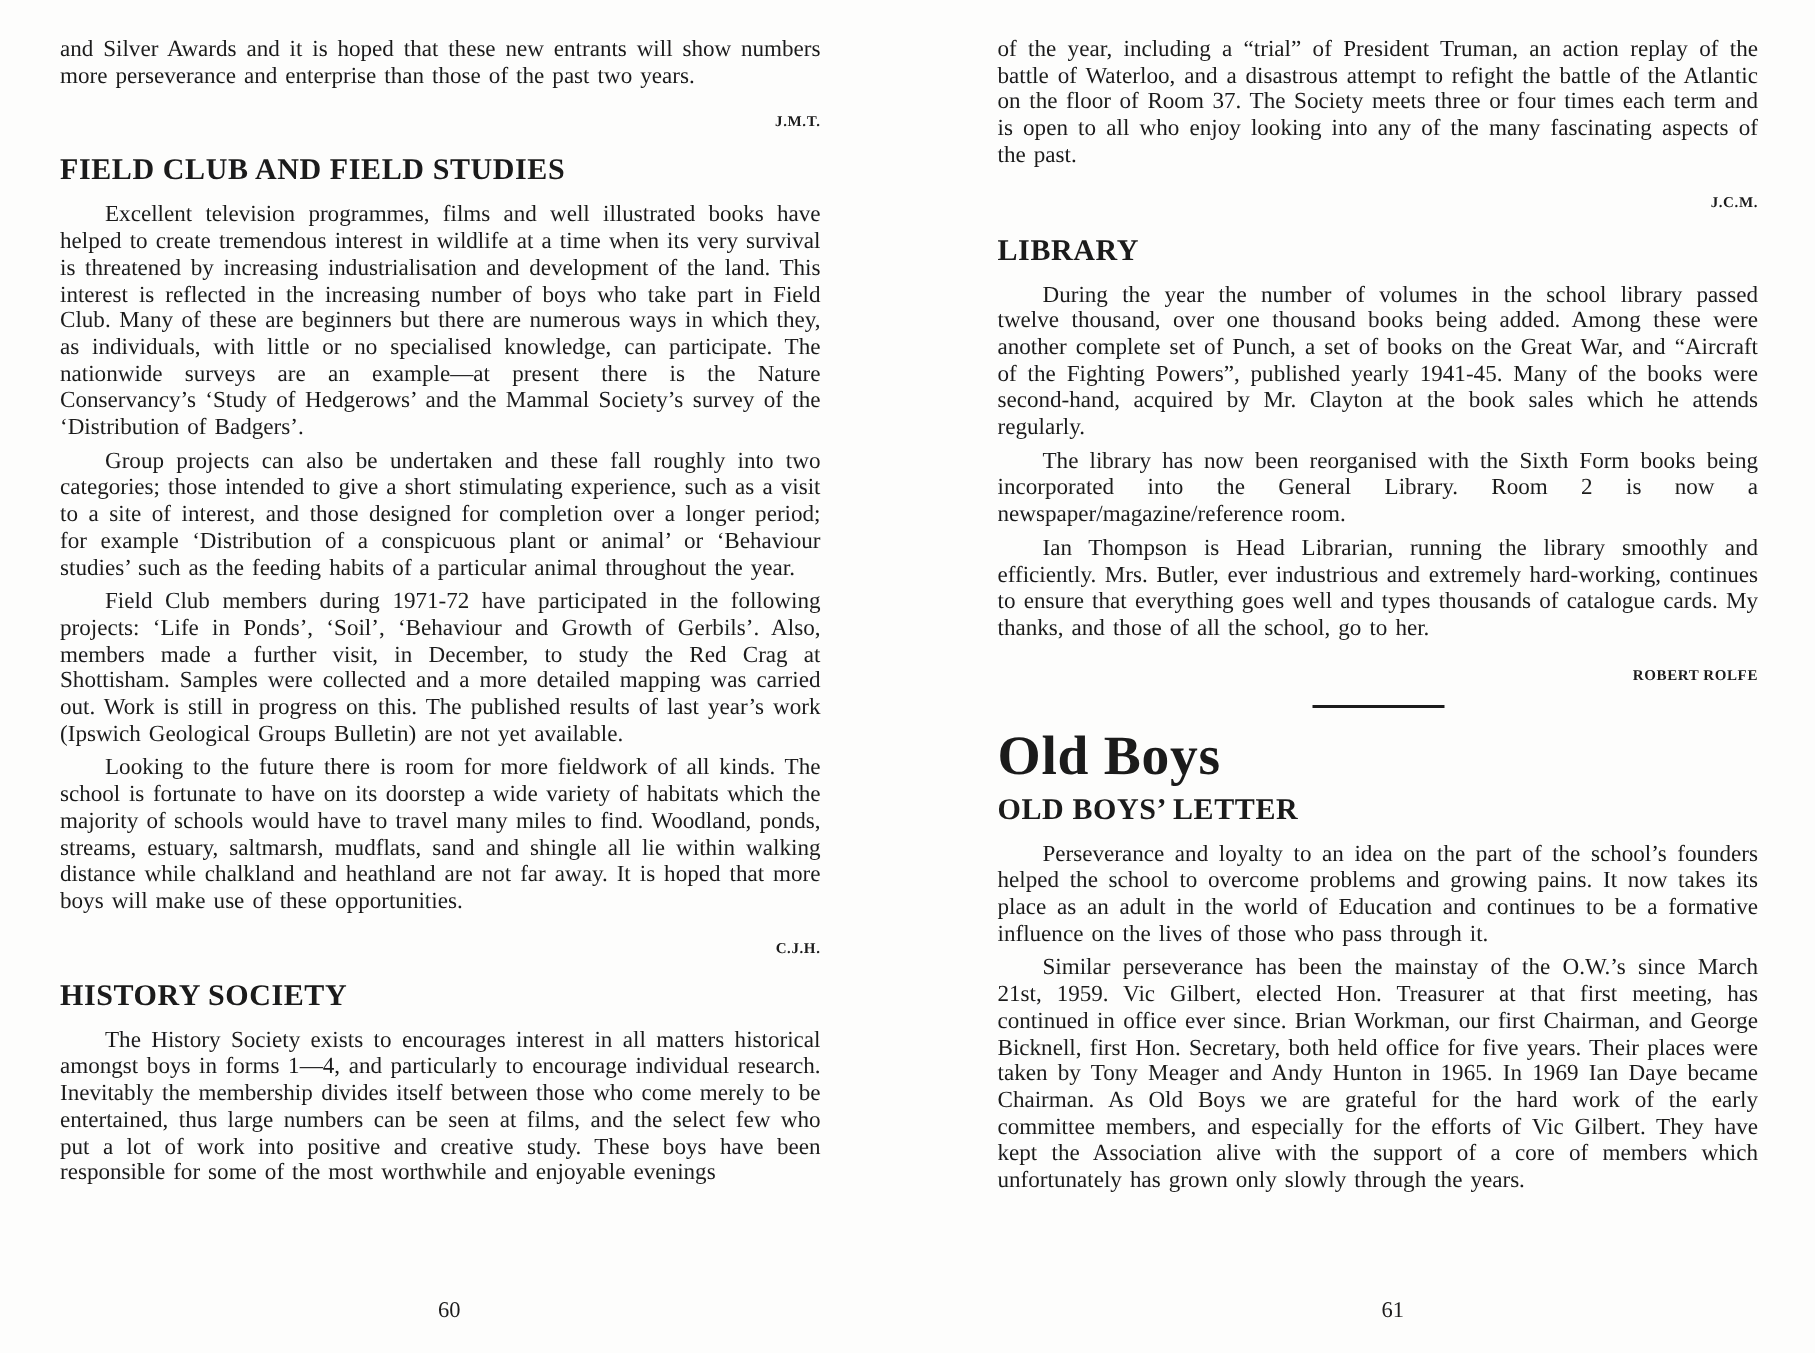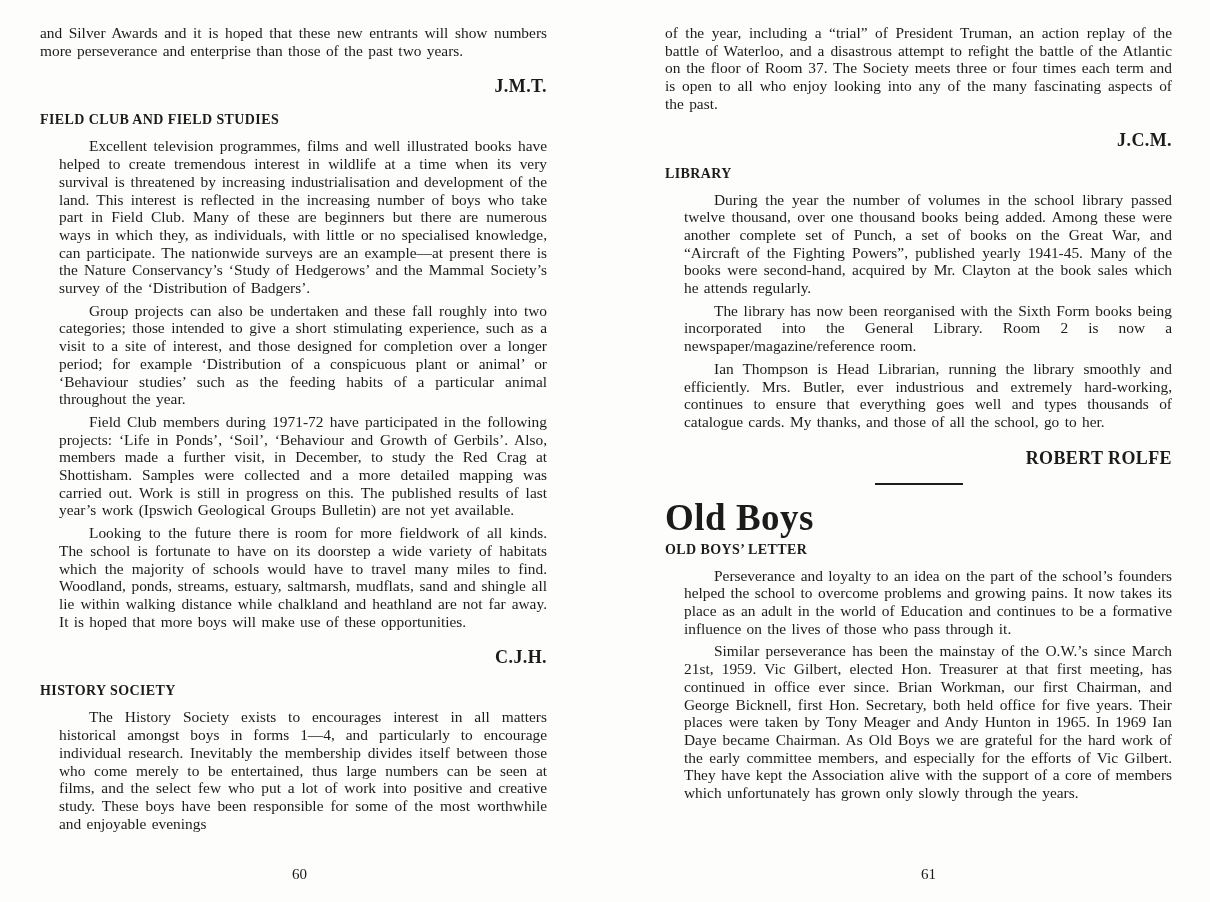--- a/index.html
+++ b/index.html
@@ -20,32 +20,32 @@
   #left-col { left: 40px; }
   #right-col { left: 665px; }
 
   p.body {
     font-size: 15.4px;
     line-height: 17.7px;
     text-align: justify;
     margin: 0 0 5px 0;
     word-spacing: 1.5px;
   }
-  p.indent { text-indent: 30px; margin-left: 19px; }
+  p.indent { text-indent: 30px; }
 
   .sig {
     text-align: right;
-    font-size: 18px;
+    font-size: 10px;
     font-weight: bold;
     letter-spacing: 0.4px;
     margin: 17px 0 12px 0;
   }
 
   h2.sect {
-    font-size: 14px;
+    font-size: 20px;
     font-weight: bold;
     letter-spacing: 0.4px;
     margin: 15px 0 9px 0;
   }
 
   .divider {
     width: 88px;
     height: 0;
     border-top: 2px solid #1c1c1c;
     margin: 14px auto 0 auto;

